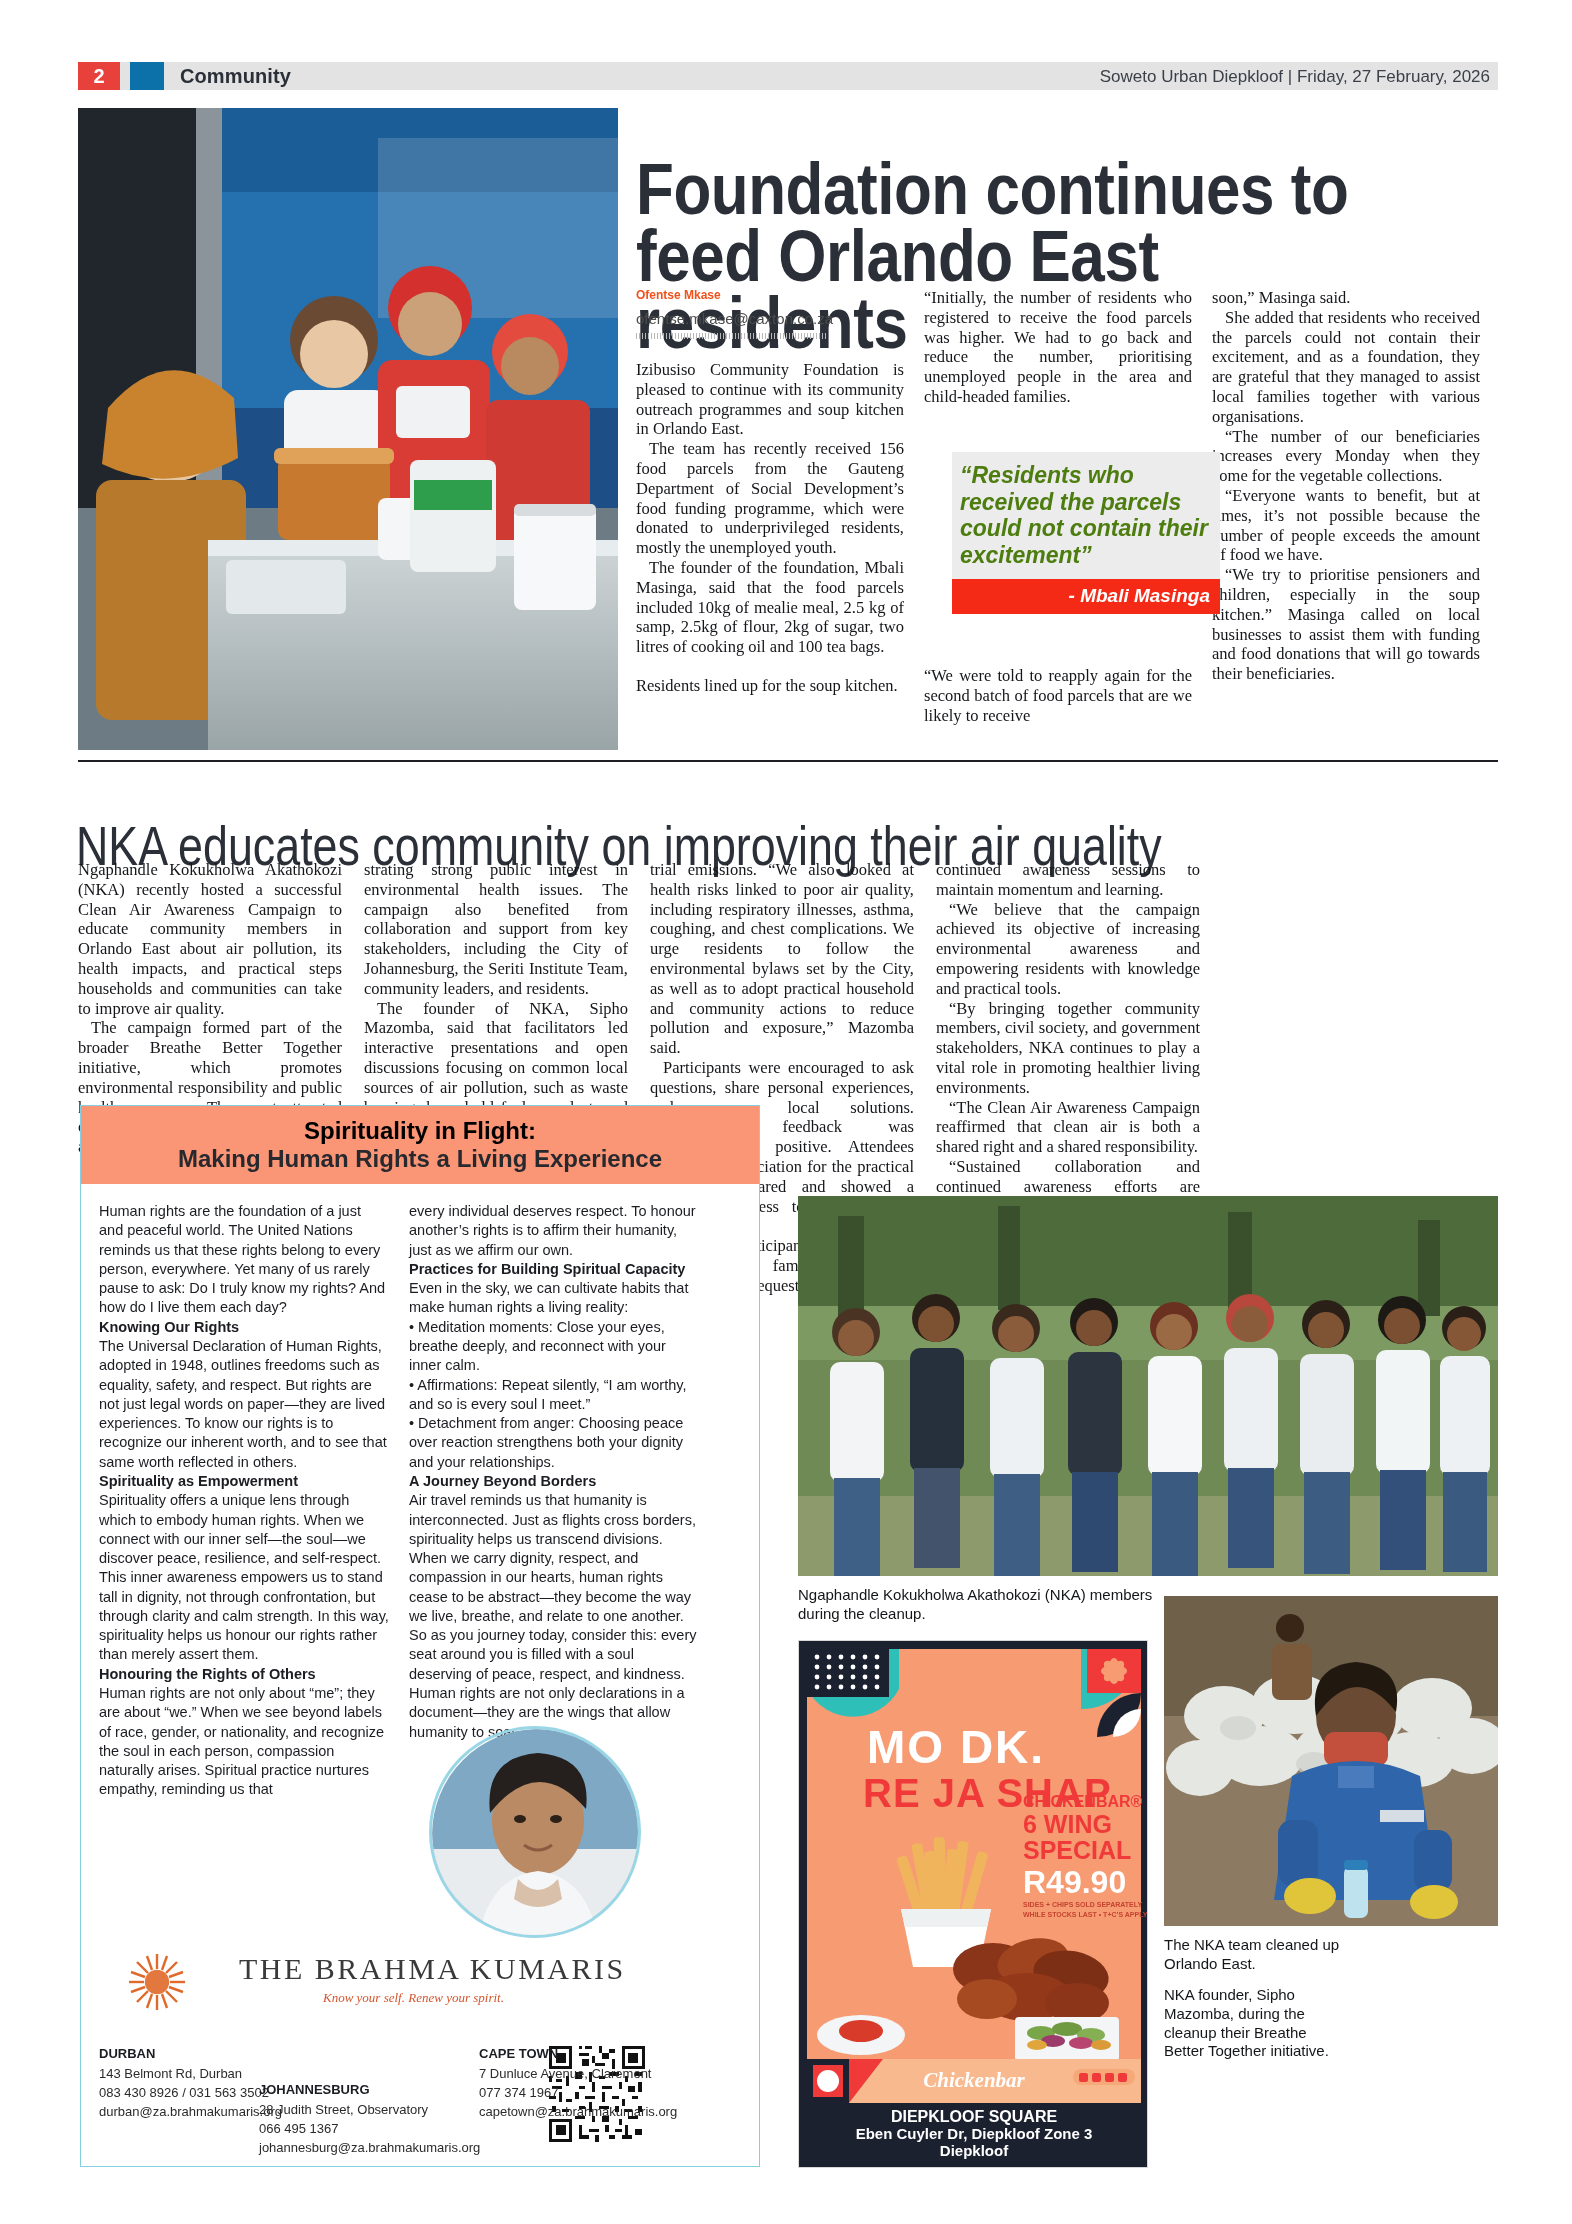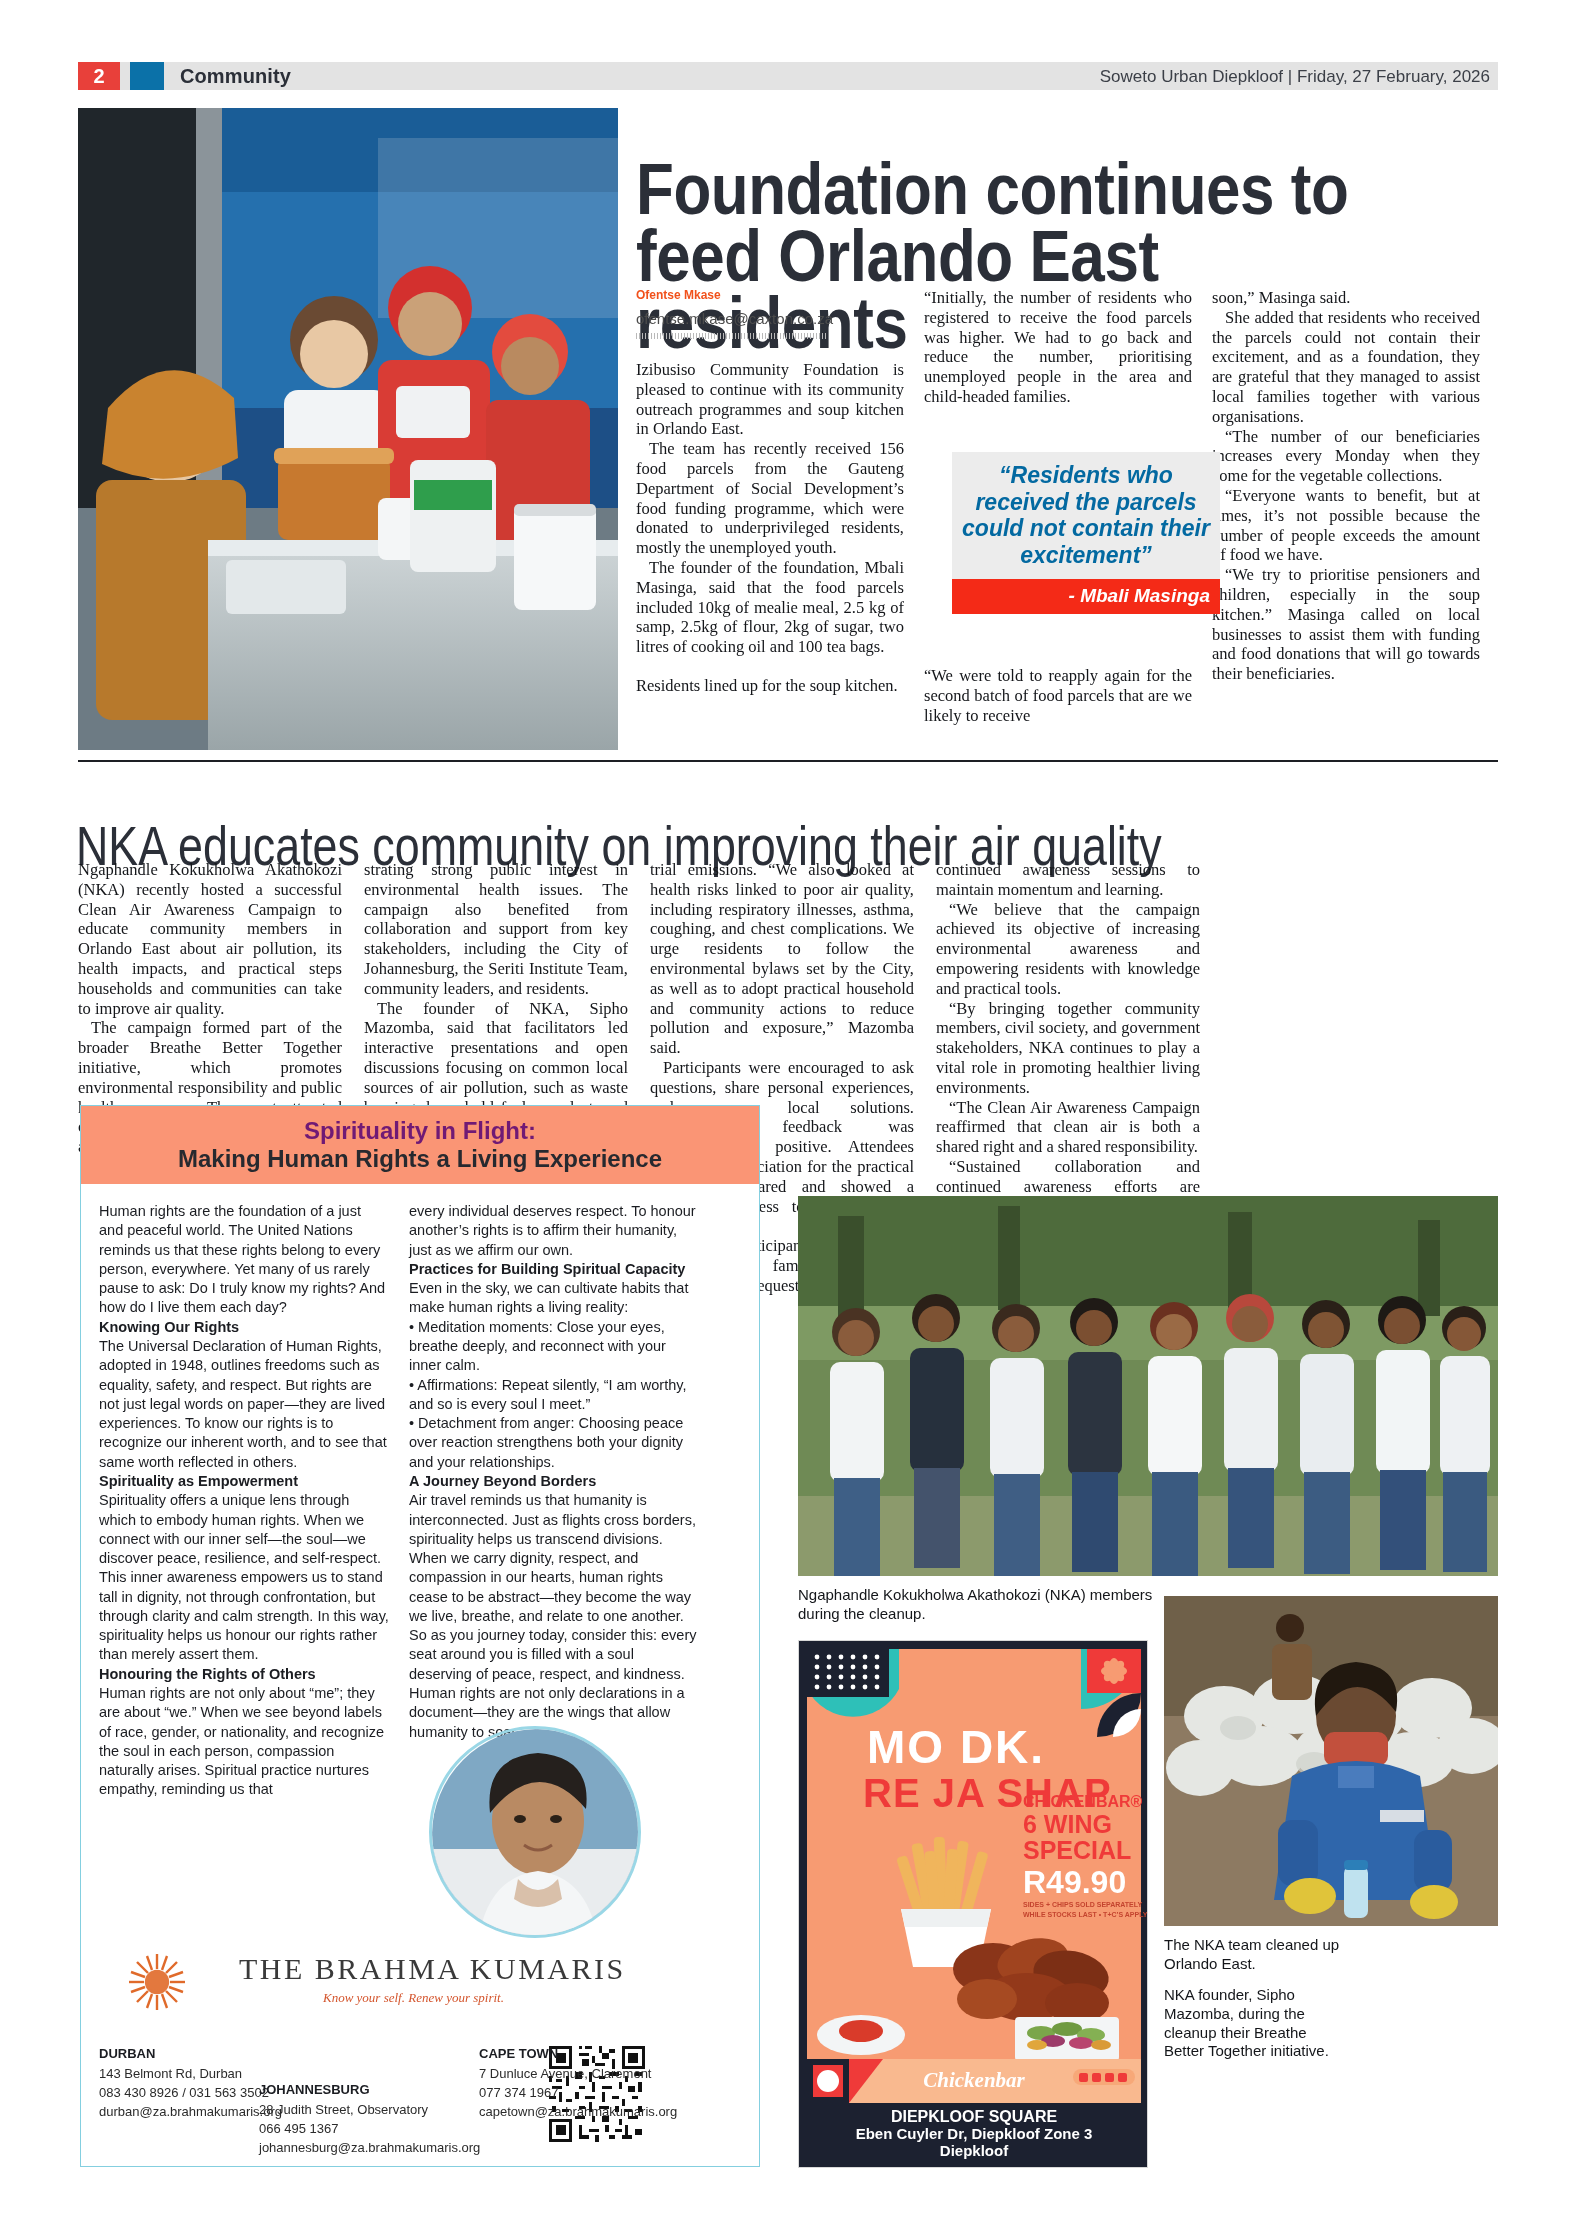--- a/index.html
+++ b/index.html
@@ -47,21 +47,21 @@
   .s1c2 { left:924px; top:288px; width:268px; }
   .s1c3 { left:1212px; top:288px; width:268px; }
 
   .photo1-cap { position:absolute; left:636px; top:676px; width:268px;
     font-family:"Liberation Serif", serif; font-size:16.5px; line-height:1.18; color:#14161a; }
 
   
   .pq { position:absolute; left:952px; top:452px; width:268px; background:#ececec;
     padding:10px 8px 8px; }
   .pq-text { font-size:23px; line-height:1.16; font-style:italic; font-weight:bold;
-    color:#0369a1; text-align:center; }
+    color:#4d7c0f; text-align:left; }
   .pq-attr { margin:10px -8px -8px; background:#f42a17; color:#fff;
     font-size:19px; font-style:italic; font-weight:bold; text-align:right;
     padding:6px 10px 7px 0; }
 
   .rule-thick { position:absolute; left:78px; width:1420px; height:2px; background:#1d1f24; }
 
   
   .hl2 { position:absolute; left:76px; top:772px; width:1430px;
     font-size:56px; line-height:1; font-weight:400; color:#2b2f38;
     transform:scaleX(0.80); transform-origin:left top; white-space:nowrap; }
@@ -70,21 +70,21 @@
   .s2c2 { left:364px; top:860px; width:264px; }
   .s2c3 { left:650px; top:860px; width:264px; }
   .s2c4 { left:936px; top:860px; width:264px; }
 
   
   .bk { position:absolute; left:80px; top:1105px; width:680px; height:1062px;
     border:1px solid #84cfe0; background:#fff; }
   .bk-head { position:absolute; left:0; top:0; width:100%; height:78px;
     background:#fa9575; display:flex; flex-direction:column;
     align-items:center; justify-content:center; }
-  .bk-head .l1 { font-size:24px; font-weight:bold; color:#701a75; line-height:1.18; }
+  .bk-head .l1 { font-size:24px; font-weight:bold; color:#000000; line-height:1.18; }
   .bk-head .l2 { font-size:24px; font-weight:bold; color:#27292f; line-height:1.18; }
   .bkcol { position:absolute; font-size:14.5px; line-height:1.33; color:#1b1d22; }
   .bkc1 { left:18px; top:96px; width:290px; }
   .bkc2 { left:328px; top:96px; width:290px; }
 
   .bk-photo { position:absolute; left:348px; top:620px; width:212px; height:212px;
     border-radius:50%; overflow:hidden; border:3px solid #9ad7e6; }
 
   .bk-logo { position:absolute; left:28px; top:840px; width:620px; height:72px; }
   .bk-logo-text { position:absolute; left:130px; top:6px; font-size:30px;

